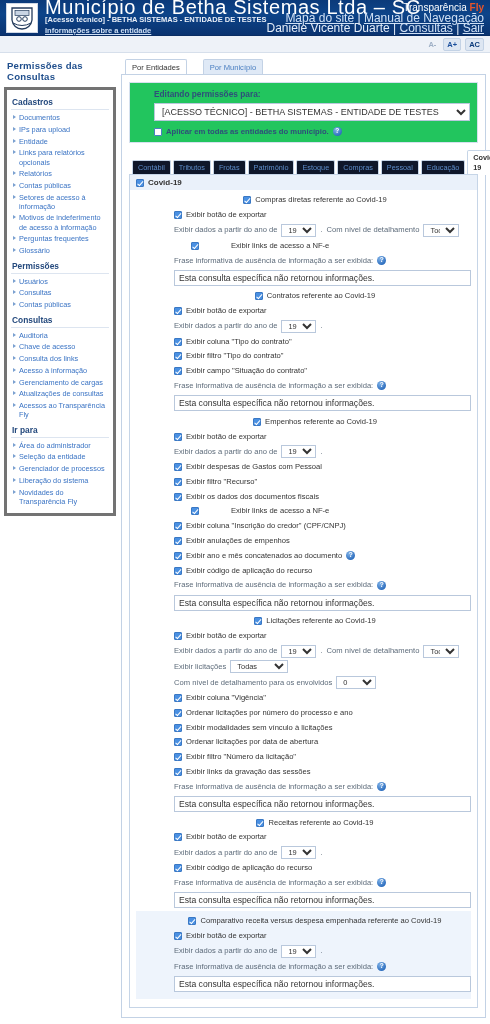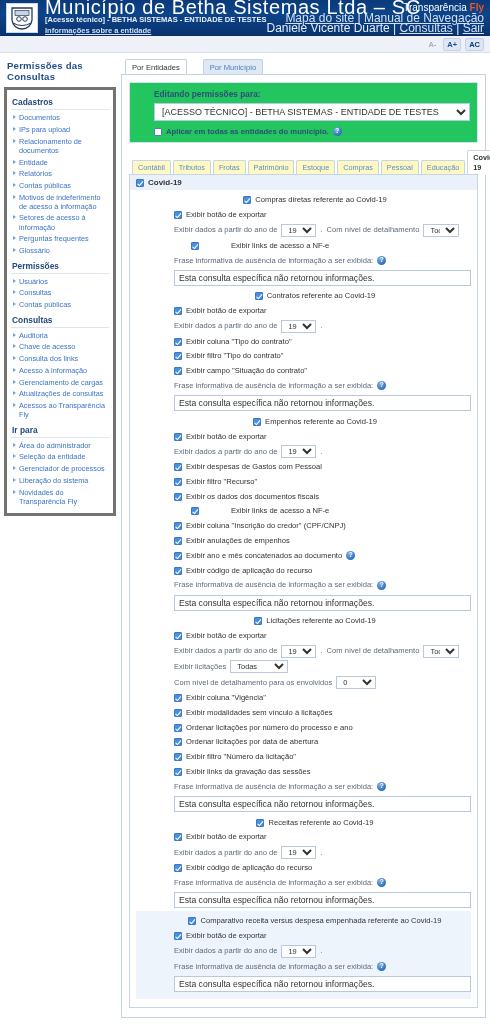--- a/index.html
+++ b/index.html
@@ -108,21 +108,21 @@
     width:100%;font-size:9px;font-family:"Liberation Sans",sans-serif;
     padding:2px 3px;border:1px solid #b9c8dc;background:#fff;color:#333;
   }
   .applyrow{display:flex;align-items:center;gap:4px;margin-top:6px;}
   .applyrow .ck{margin:0;}
   .applyrow .t{font-size:7.7px;font-weight:bold;color:#2f4f7a;}
 
   .subtabs{display:flex;align-items:flex-end;gap:2px;margin:7px 0 0 3px;}
   .stab{
     font-size:7.3px;padding:2px 5px;border:1px solid #c6d5e7;border-bottom:none;
-    border-radius:2px 2px 0 0;background:#fef9c3;color:#5e8cc8;cursor:pointer;line-height:10px;
+    border-radius:2px 2px 0 0;background:#0f172a;color:#5e8cc8;cursor:pointer;line-height:10px;
   }
   .stab.active{background:#fff;color:#333;font-weight:bold;}
 
   .innerpanel{
     border:1px solid #c6d5e7;background:#fff;padding:0;position:relative;top:-1px;
   }
 
   
   .grouphead{
     background:#eaf1fa;padding:3px 6px;display:flex;align-items:center;gap:4px;
@@ -231,41 +231,41 @@
         <div class="side-link">
           <span class="bullet"></span>
           <span class="txt">Documentos</span>
         </div>
         <div class="side-link">
           <span class="bullet"></span>
           <span class="txt">IPs para upload</span>
         </div>
         <div class="side-link">
           <span class="bullet"></span>
-          <span class="txt">Relacionamento de documentos</span>
-        </div>
-        <div class="side-link">
-          <span class="bullet"></span>
           <span class="txt">Entidade</span>
         </div>
         <div class="side-link">
           <span class="bullet"></span>
+          <span class="txt">Links para relatórios opcionais</span>
+        </div>
+        <div class="side-link">
+          <span class="bullet"></span>
           <span class="txt">Relatórios</span>
         </div>
         <div class="side-link">
           <span class="bullet"></span>
           <span class="txt">Contas públicas</span>
         </div>
         <div class="side-link">
           <span class="bullet"></span>
+          <span class="txt">Setores de acesso à informação</span>
+        </div>
+        <div class="side-link">
+          <span class="bullet"></span>
           <span class="txt">Motivos de indeferimento de acesso à informação</span>
-        </div>
-        <div class="side-link">
-          <span class="bullet"></span>
-          <span class="txt">Setores de acesso à informação</span>
         </div>
         <div class="side-link">
           <span class="bullet"></span>
           <span class="txt">Perguntas frequentes</span>
         </div>
         <div class="side-link">
           <span class="bullet"></span>
           <span class="txt">Glossário</span>
         </div>
         <div class="side-group-title">Permissões</div>
@@ -505,25 +505,25 @@
               <div class="row ind2">
                 <span class="lab gray">Com nível de detalhamento para os envolvidos</span>
                 <select class="mini w-env"><option>0</option></select>
               </div>
               <div class="row ind2">
                 <input type="checkbox" checked="" style="">
                 <span class="lab">Exibir coluna "Vigência"</span>
               </div>
               <div class="row ind2">
                 <input type="checkbox" checked="" style="">
+                <span class="lab">Ordenar licitações por número do processo e ano</span>
+              </div>
+              <div class="row ind2">
+                <input type="checkbox" checked="" style="">
                 <span class="lab">Exibir modalidades sem vínculo à licitações</span>
-              </div>
-              <div class="row ind2">
-                <input type="checkbox" checked="" style="">
-                <span class="lab">Ordenar licitações por número do processo e ano</span>
               </div>
               <div class="row ind2">
                 <input type="checkbox" checked="" style="">
                 <span class="lab">Ordenar licitações por data de abertura</span>
               </div>
               <div class="row ind2">
                 <input type="checkbox" checked="" style="">
                 <span class="lab">Exibir filtro "Número da licitação"</span>
               </div>
               <div class="row ind2">

